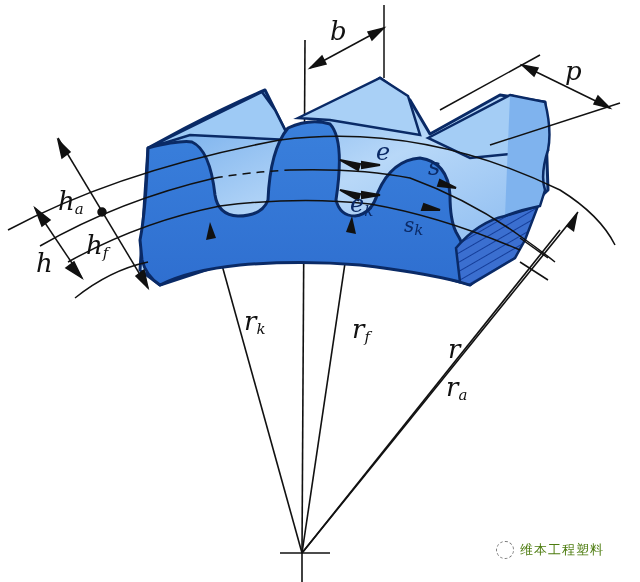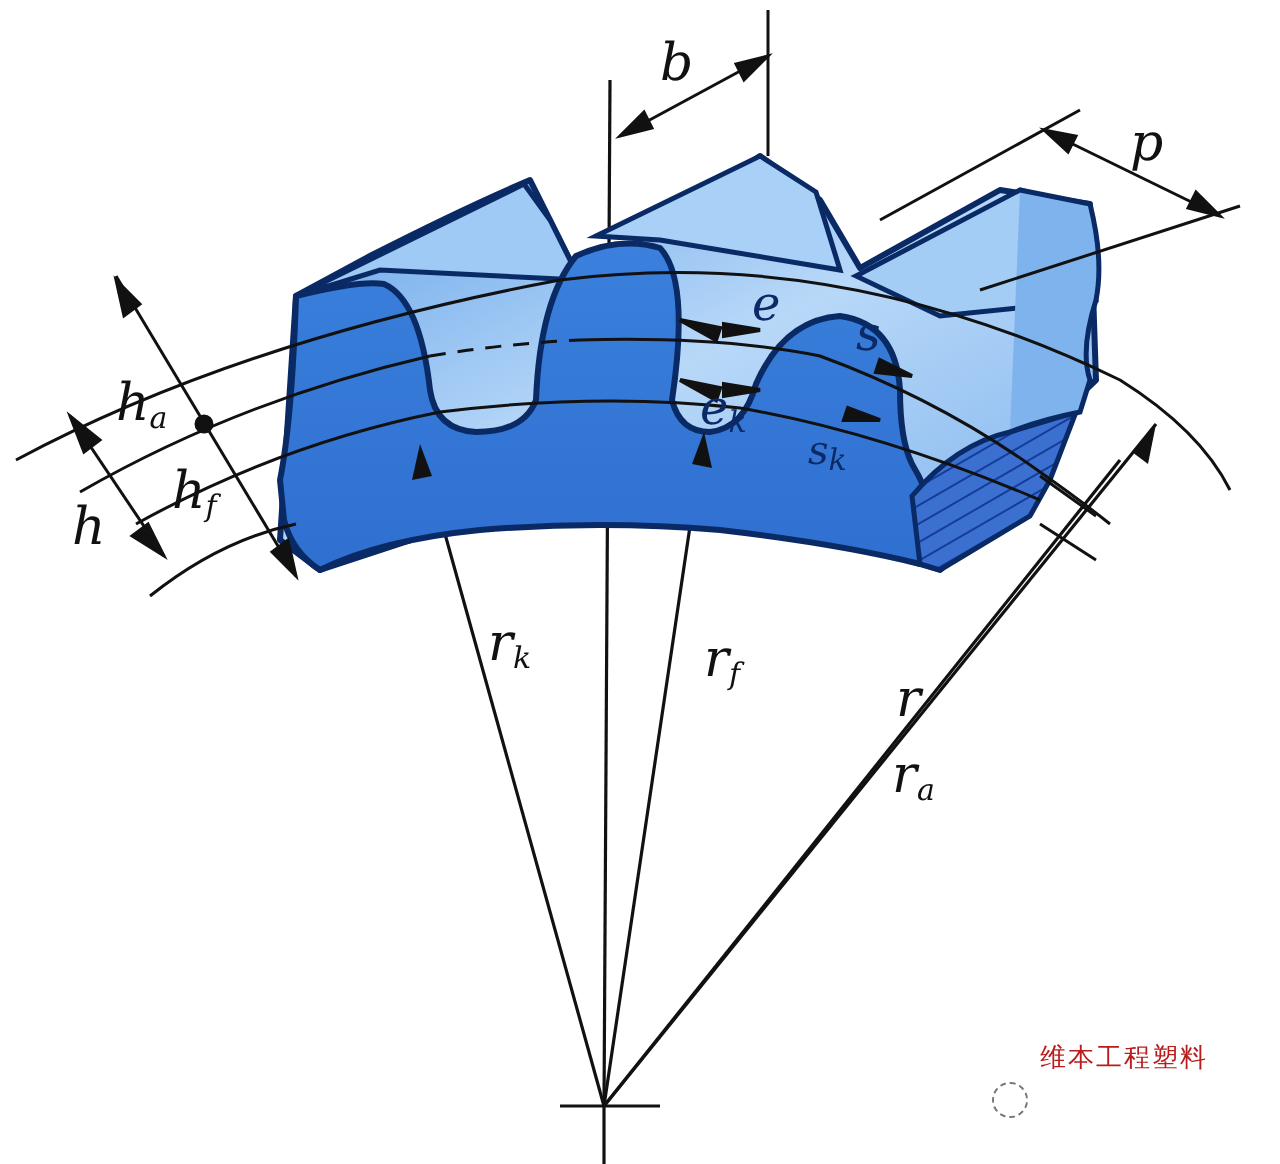--- a/index.html
+++ b/index.html
@@ -2,21 +2,21 @@
 <html><head>
 <meta charset="utf-8">
 <style>
   html, body { margin: 0; padding: 0; background: #ffffff; }
   body { width: 640px; height: 582px; overflow: hidden; position: relative; font-family: "DejaVu Serif", serif; }
   #stage { position: absolute; left: 0; top: 0; width: 640px; height: 582px; }
   svg text { font-family: "DejaVu Serif", serif; font-style: italic; fill: #111; }
   .lbl { font-size: 26px; }
   .lbl-in { font-size: 24px; fill: #0b2a66; }
   .sub { font-size: 15px; }
-  .wm { position: absolute; left: 520px; top: 520px; font-family: Liberation Sans, sans-serif; font-size: 13px; color: #b91c1c; letter-spacing: 1px; }
+  .wm { position: absolute; left: 520px; top: 541px; font-family: Liberation Sans, sans-serif; font-size: 13px; color: #4d7c0f; letter-spacing: 1px; }
   .wm-icon { position: absolute; left: 496px; top: 541px; width: 16px; height: 16px; border: 1.5px dashed #777; border-radius: 50%; }
 </style>
 </head>
 <body>
 
 <div id="stage">
 <svg width="640" height="582" viewBox="0 0 640 582" xmlns="http://www.w3.org/2000/svg">
   <defs>
     <linearGradient id="topGrad" x1="0" y1="0" x2="1" y2="1">
       <stop offset="0" stop-color="#5e9fe8"></stop>

